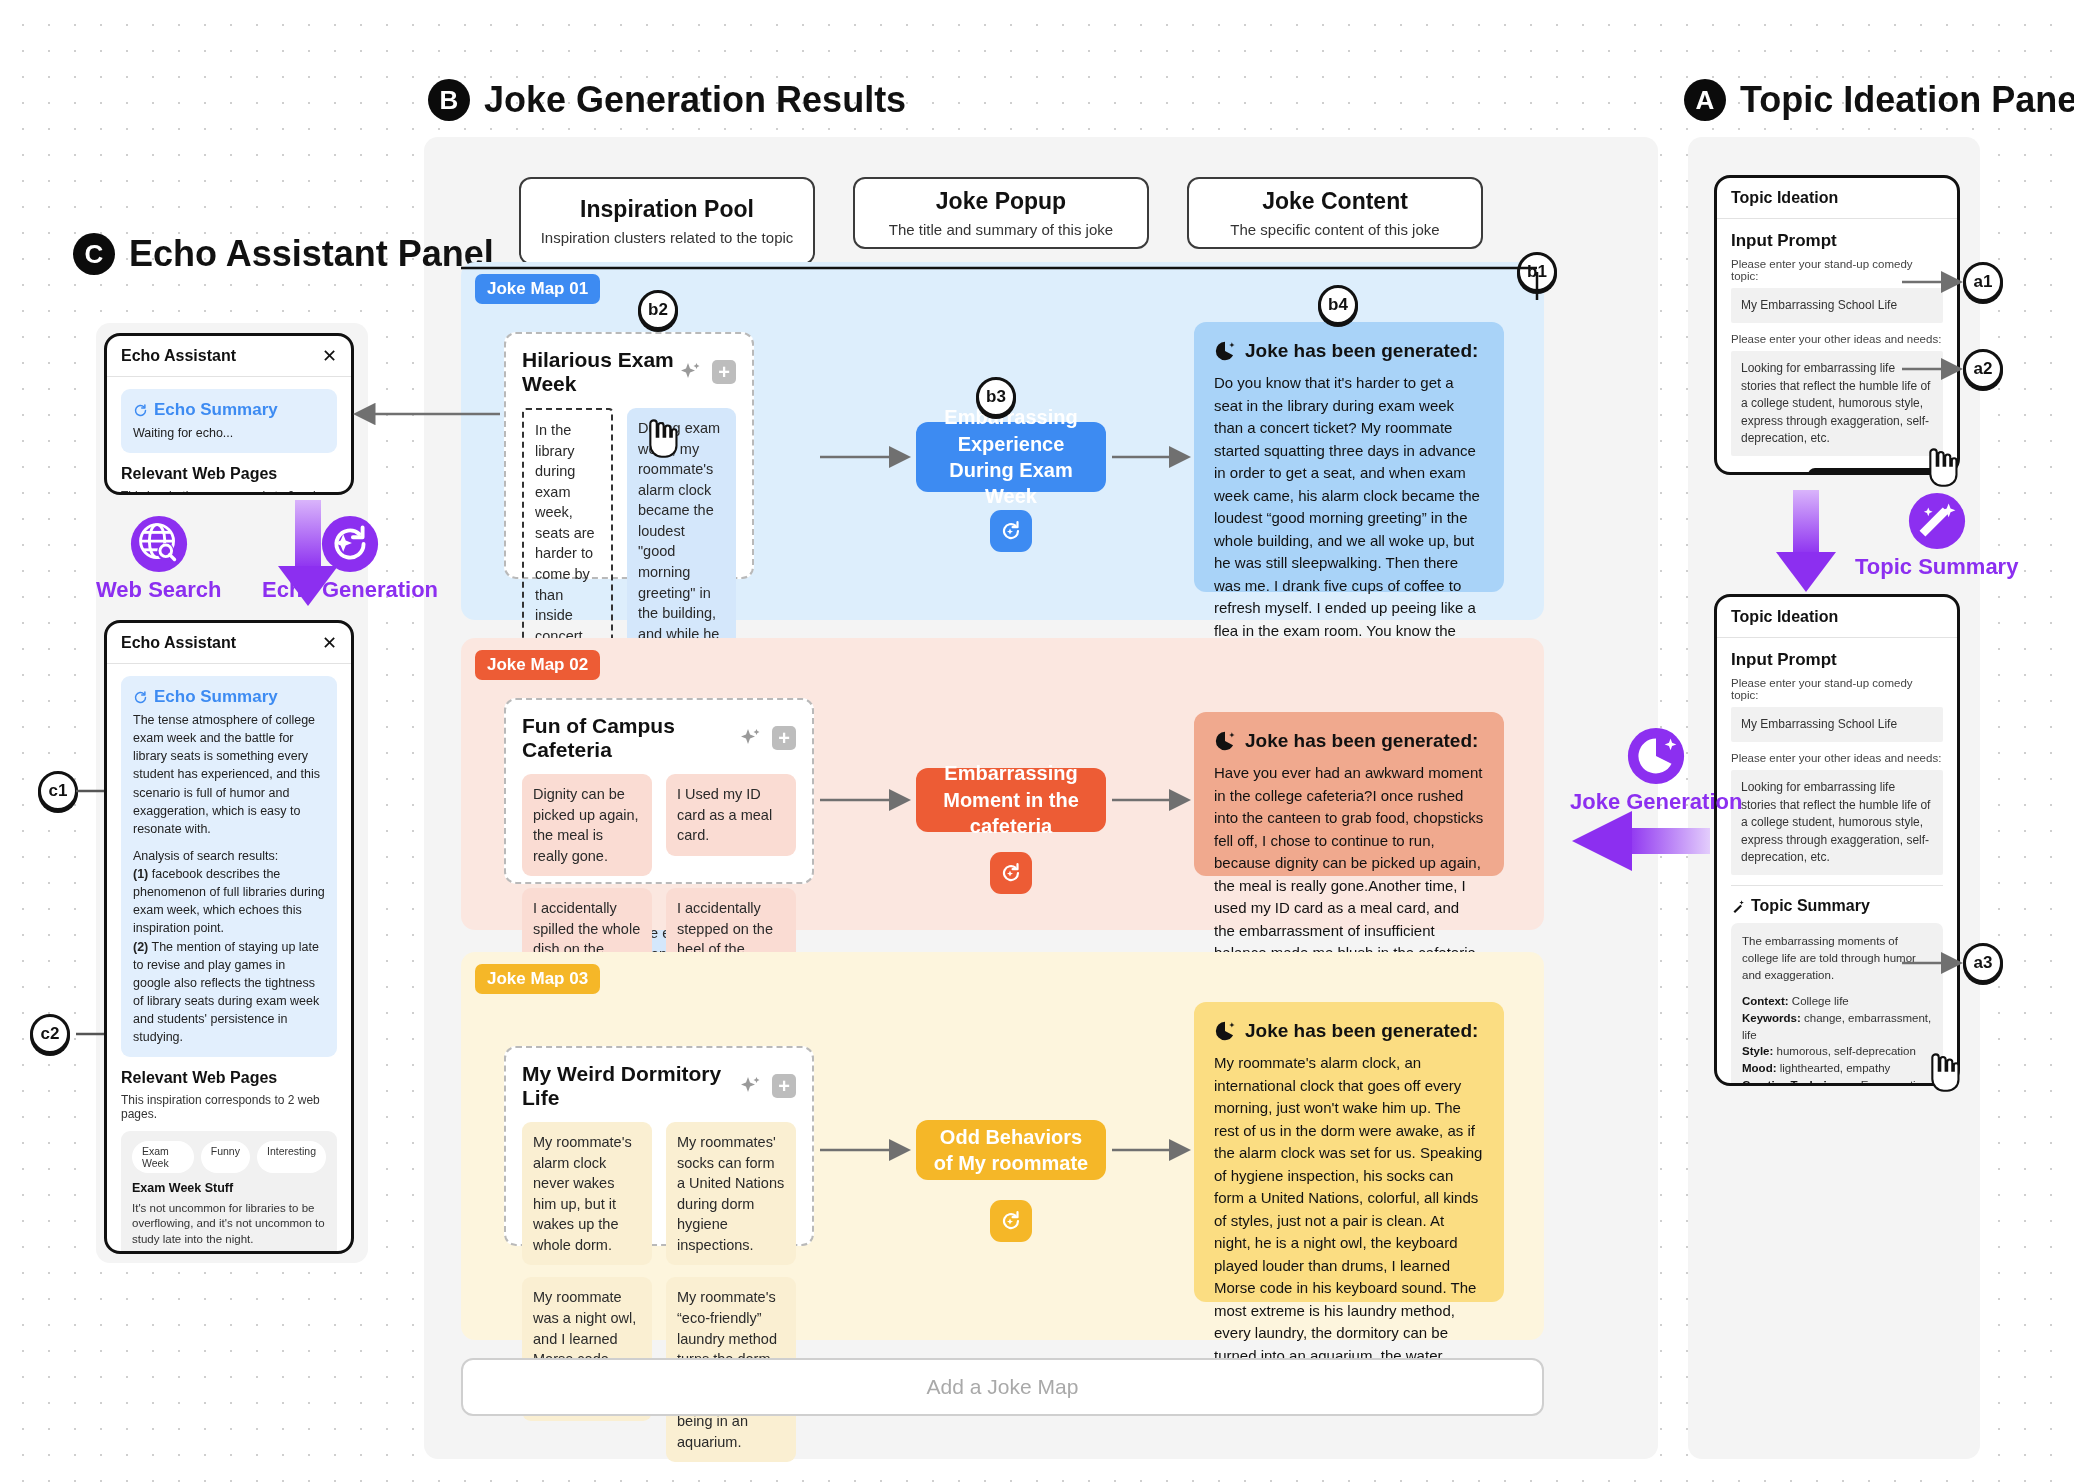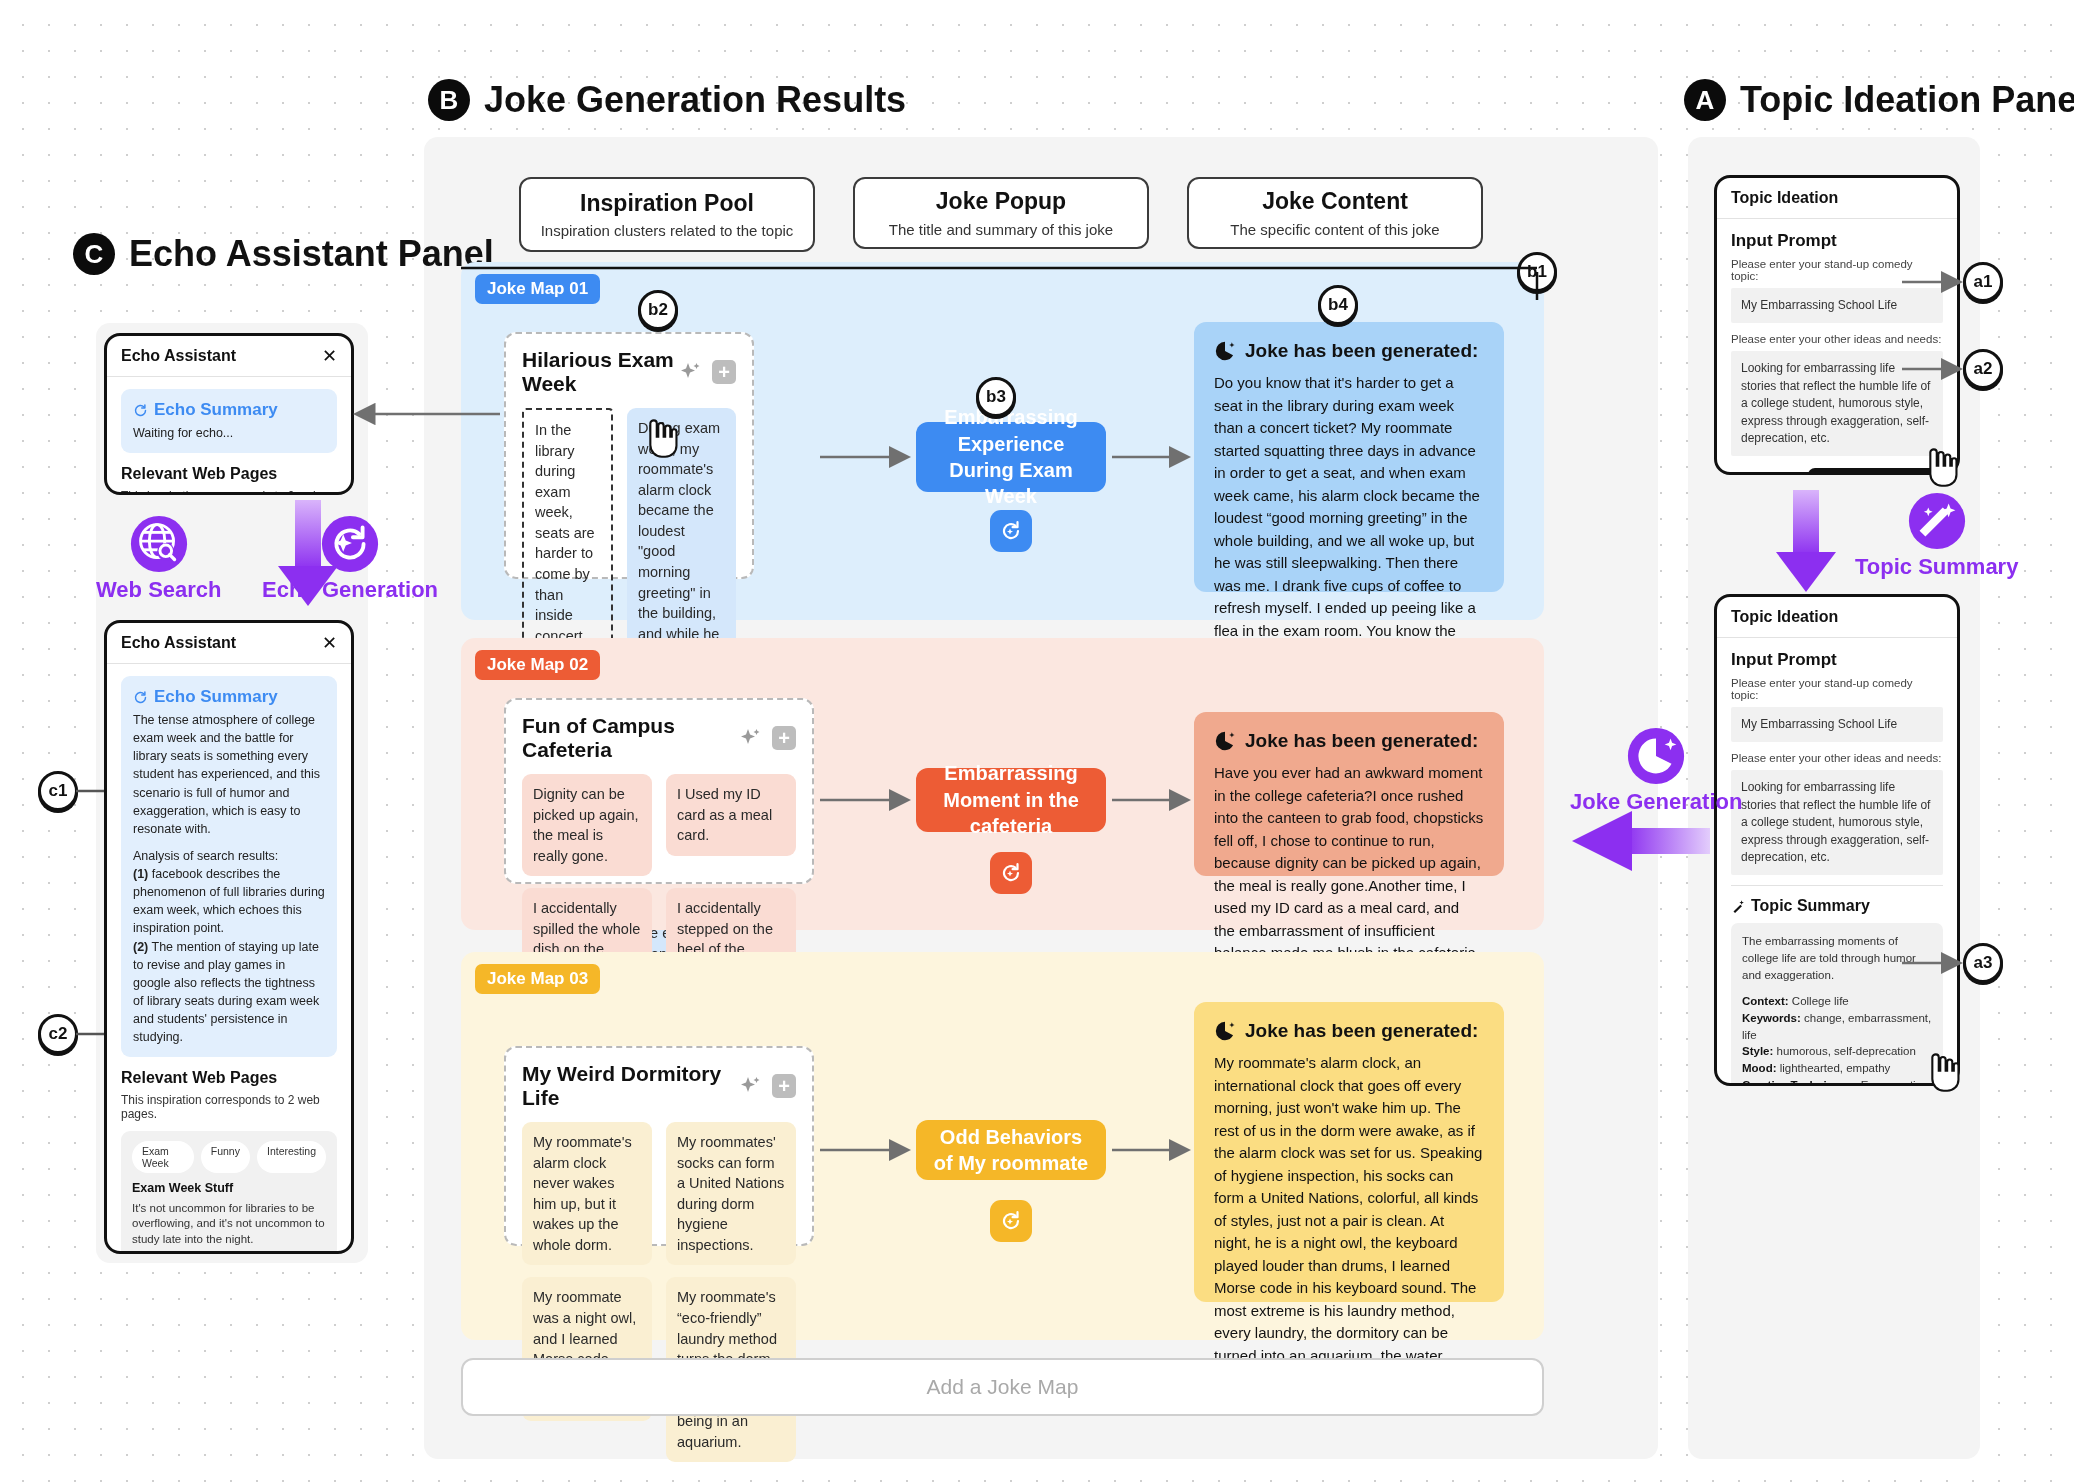--- a/index.html
+++ b/index.html
@@ -168,21 +168,21 @@
   </div>
   <div class="sec-head" style="left:1684px; top:79px;">
     <div class="sec-badge">A</div>
     <div class="sec-title">Topic Ideation Panel</div>
   </div>
   <div class="sec-head" style="left:73px; top:233px;">
     <div class="sec-badge">C</div>
     <div class="sec-title">Echo Assistant Panel</div>
   </div>
 
-  <div class="legend-box" style="left:519px; top:177px; width:296px; height:75px;">
+  <div class="legend-box" style="left:519px; top:177px; width:296px; height:88px;">
     <div class="legend-title">Inspiration Pool</div>
     <div class="legend-sub">Inspiration clusters related to the topic</div>
   </div>
   <div class="legend-box" style="left:853px; top:177px; width:296px; height:72px;">
     <div class="legend-title">Joke Popup</div>
     <div class="legend-sub">The title and summary of this joke</div>
   </div>
   <div class="legend-box" style="left:1187px; top:177px; width:296px; height:72px;">
     <div class="legend-title">Joke Content</div>
     <div class="legend-sub">The specific content of this joke</div>
@@ -485,21 +485,21 @@
   </div>
 
   <div class="marker" style="left:1517px; top:252px;">b1</div>
   <div class="marker" style="left:638px; top:290px;">b2</div>
   <div class="marker" style="left:976px; top:377px;">b3</div>
   <div class="marker" style="left:1318px; top:285px;">b4</div>
   <div class="marker" style="left:1963px; top:262px;">a1</div>
   <div class="marker" style="left:1963px; top:349px;">a2</div>
   <div class="marker" style="left:1963px; top:943px;">a3</div>
   <div class="marker" style="left:38px; top:771px;">c1</div>
-  <div class="marker" style="left:38px; top:1014px;">c2</div>
+  <div class="marker" style="left:30px; top:1014px;">c2</div>
 
   <svg id="arrows">
     <defs>
       <marker id="ah" markerWidth="9" markerHeight="9" refX="7" refY="4.5" orient="auto">
         <path d="M0,0 L9,4.5 L0,9 z" fill="#707070"></path>
       </marker>
       <marker id="ahl" markerWidth="9" markerHeight="9" refX="7" refY="4.5" orient="auto">
         <path d="M0,0 L9,4.5 L0,9 z" fill="#555"></path>
       </marker>
       <linearGradient id="pg" x1="0" y1="0" x2="0" y2="1">

